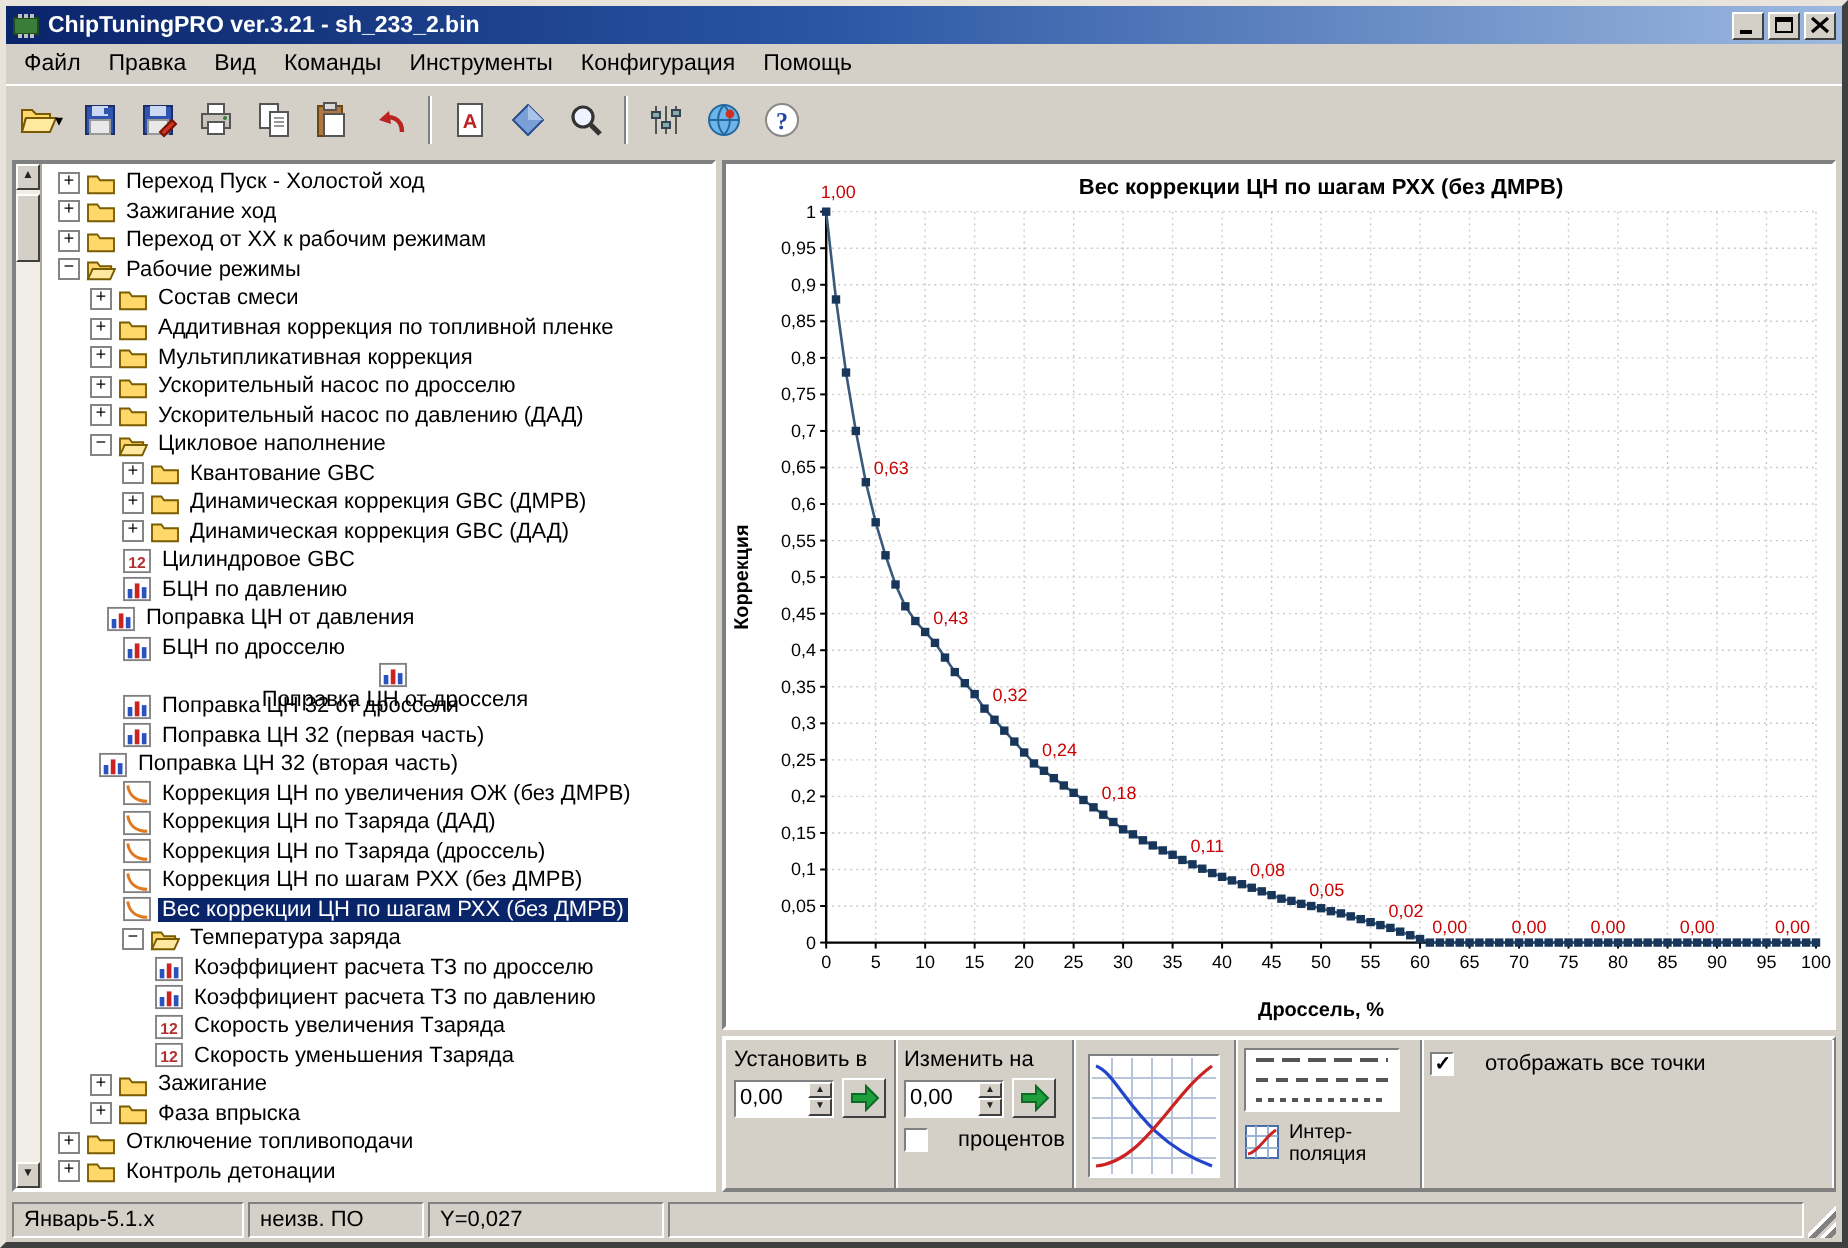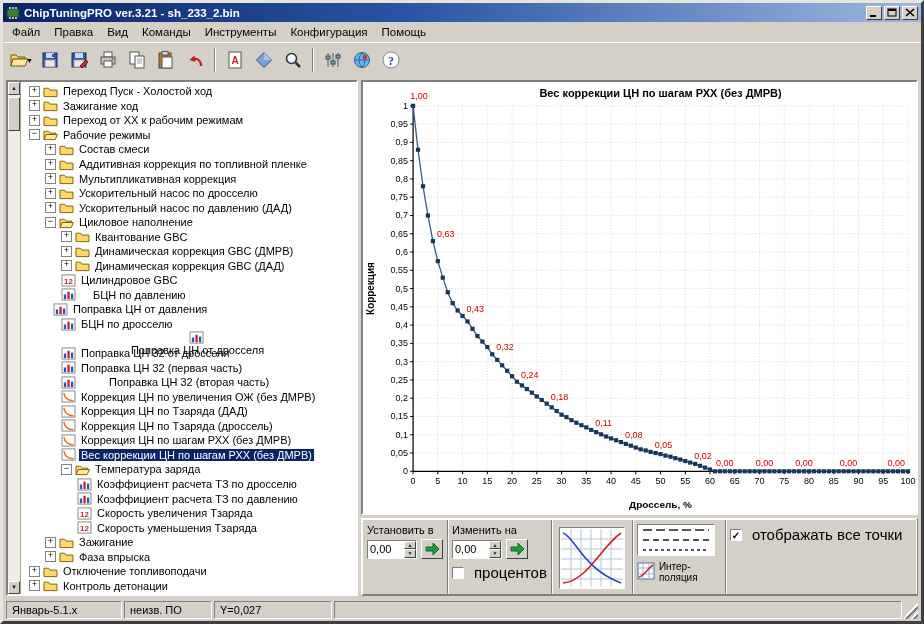--- a/index.html
+++ b/index.html
@@ -45,21 +45,21 @@
   
   .controls { height:78px; flex:none; border:2px solid; border-color:#fff #808080 #808080 #fff; display:flex; background:#d4d0c8; }
   .ctl-group { padding:4px 4px; border-right:1px solid #808080; box-shadow:1px 0 0 #fff; }
   .ctl-title { font-size:11px; margin-bottom:3px; }
   .ctl-row { display:flex; align-items:center; gap:4px; }
   .spinbox { display:flex; border:1px solid; border-color:#808080 #fff #fff #808080; background:#fff; height:19px; }
   .spin-input { width:36px; border:none; outline:none; font-size:11px; font-family:"Liberation Sans",sans-serif; padding:1px 2px; }
   .spin-btns { width:12px; display:flex; flex-direction:column; }
   .sb { flex:1; background:#d4d0c8; border:1px solid; border-color:#fff #404040 #404040 #fff; font-size:5px; line-height:6px; text-align:center; color:#222; }
   .go-btn { width:22px; height:20px; background:#d4d0c8; border:1px solid; border-color:#fff #404040 #404040 #fff; display:flex; align-items:center; justify-content:center; padding:0; }
-  .cb-row { display:flex; align-items:center; gap:10px; margin-top:5px; font-size:15px; }
+  .cb-row { display:flex; align-items:center; gap:15px; margin-top:5px; font-size:11px; }
   .cb { width:12px; height:12px; flex:none; background:#fff; border:1px solid; border-color:#808080 #fff #fff #808080; font-size:10px; line-height:11px; text-align:center; font-weight:bold; color:#000; }
   .cb.on::after { content:"✓"; }
   .preview-btn { width:66px; height:62px; margin:3px; background:#fff; border:1px solid; border-color:#808080 #fff #fff #808080; padding:1px; }
   .line-style-box { width:78px; height:32px; background:#fff; border:1px solid; border-color:#808080 #fff #fff #808080; padding:4px 5px; display:flex; flex-direction:column; justify-content:space-between; }
   .dash1 { height:2px; background:repeating-linear-gradient(90deg,#555 0 9px,transparent 9px 13px); }
   .dash2 { height:2px; background:repeating-linear-gradient(90deg,#555 0 6px,transparent 6px 10px); }
   .dash3 { height:2px; background:repeating-linear-gradient(90deg,#555 0 3px,transparent 3px 6px); }
   .interp-btn { margin-top:5px; display:flex; align-items:center; gap:4px; background:transparent; border:none; font-size:10px; font-family:"Liberation Sans",sans-serif; text-align:left; line-height:11px; width:84px; white-space:normal; }
   .g5 { flex:1; border-right:none; }
   .g5 .cb-row { margin-top:2px; }
@@ -345,21 +345,21 @@
               </svg></span>
             <span class="tlabel">Динамическая коррекция GBC (ДАД)</span>
           </div>
           <div class="trow" style="padding-left: 40px;">
             <span class="ticon"><svg width="15" height="13" viewBox="0 0 16 14">
                 <rect x="1" y="1" width="14" height="12" fill="#fff" stroke="#808080"></rect>
                 <text x="8" y="10.5" font-size="8.5" font-weight="bold" text-anchor="middle" fill="#b03030" font-family="Liberation Sans">12</text>
               </svg></span>
             <span class="tlabel">Цилиндровое GBC</span>
           </div>
-          <div class="trow" style="padding-left: 40px; gap: 12px;">
+          <div class="trow" style="padding-left: 40px;">
             <span class="ticon"><svg width="15" height="13" viewBox="0 0 16 14">
                 <rect x="1" y="1" width="14" height="12" fill="#fff" stroke="#808080"></rect>
                 <rect x="3" y="7" width="2.5" height="5" fill="#2a52be"></rect>
                 <rect x="6.8" y="4" width="2.5" height="8" fill="#cc2222"></rect>
                 <rect x="10.6" y="6" width="2.5" height="6" fill="#2a52be"></rect>
               </svg></span>
             <span class="tlabel">БЦН по давлению</span>
           </div>
           <div class="trow" style="padding-left: 32px;">
             <span class="ticon"><svg width="15" height="13" viewBox="0 0 16 14">
@@ -399,21 +399,21 @@
           </div>
           <div class="trow" style="padding-left: 40px;">
             <span class="ticon"><svg width="15" height="13" viewBox="0 0 16 14">
                 <rect x="1" y="1" width="14" height="12" fill="#fff" stroke="#808080"></rect>
                 <rect x="3" y="7" width="2.5" height="5" fill="#2a52be"></rect>
                 <rect x="6.8" y="4" width="2.5" height="8" fill="#cc2222"></rect>
                 <rect x="10.6" y="6" width="2.5" height="6" fill="#2a52be"></rect>
               </svg></span>
             <span class="tlabel">Поправка ЦН 32 (первая часть)</span>
           </div>
-          <div class="trow" style="padding-left: 40px; gap: 28px;">
+          <div class="trow" style="padding-left: 28px;">
             <span class="ticon"><svg width="15" height="13" viewBox="0 0 16 14">
                 <rect x="1" y="1" width="14" height="12" fill="#fff" stroke="#808080"></rect>
                 <rect x="3" y="7" width="2.5" height="5" fill="#2a52be"></rect>
                 <rect x="6.8" y="4" width="2.5" height="8" fill="#cc2222"></rect>
                 <rect x="10.6" y="6" width="2.5" height="6" fill="#2a52be"></rect>
               </svg></span>
             <span class="tlabel">Поправка ЦН 32 (вторая часть)</span>
           </div>
           <div class="trow" style="padding-left: 40px;">
             <span class="ticon"><svg width="15" height="13" viewBox="0 0 16 14">

